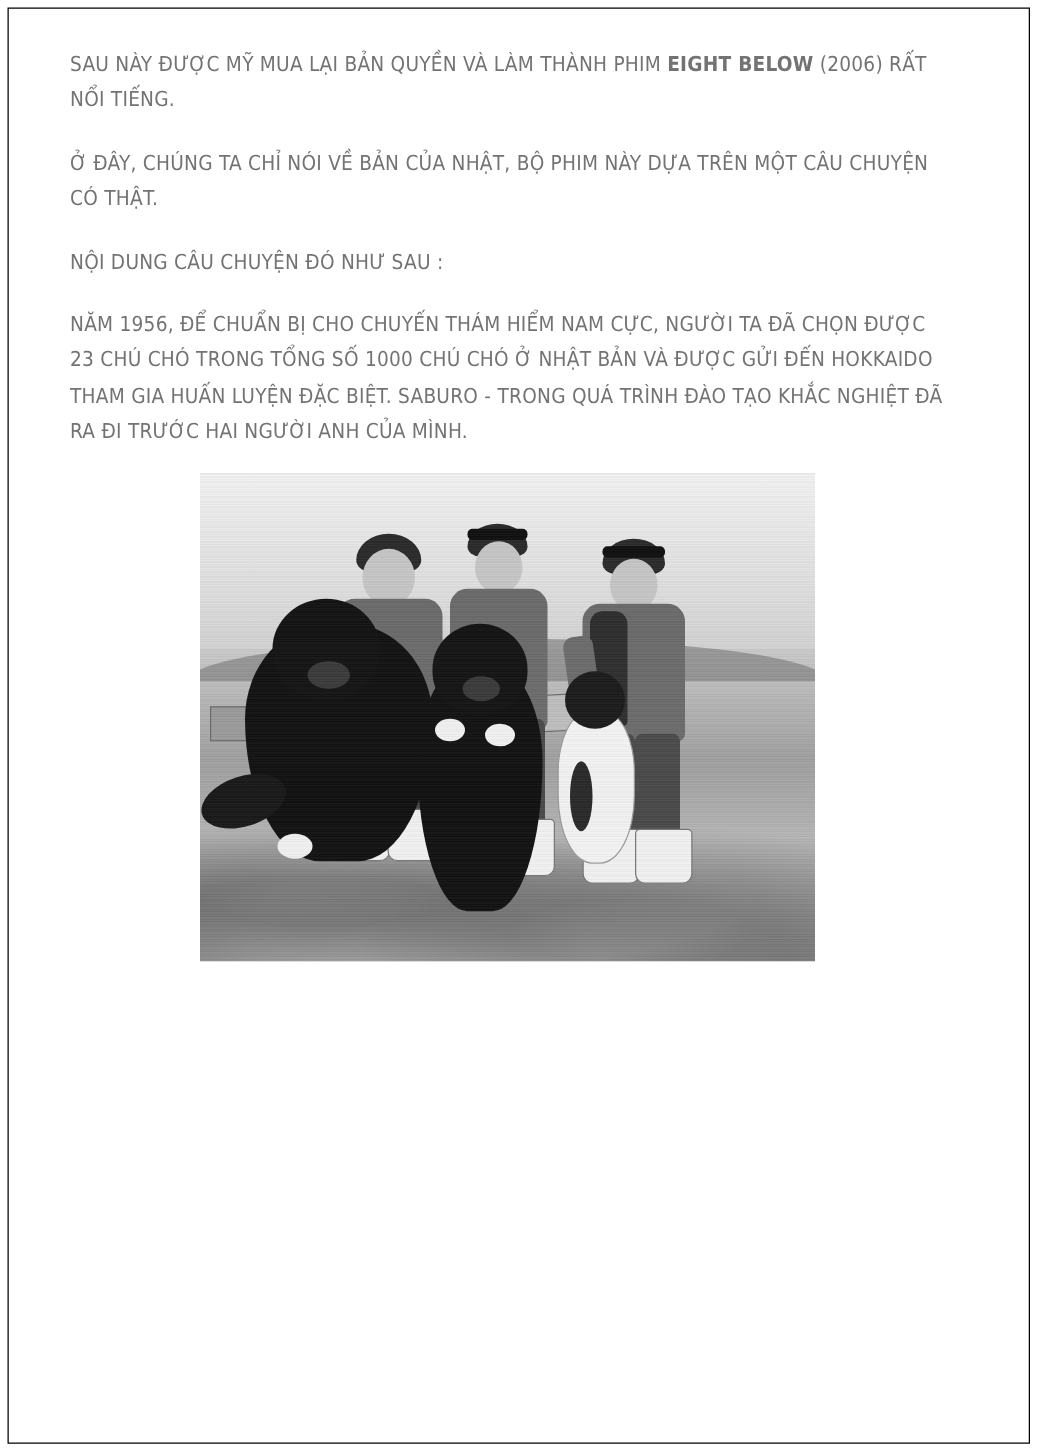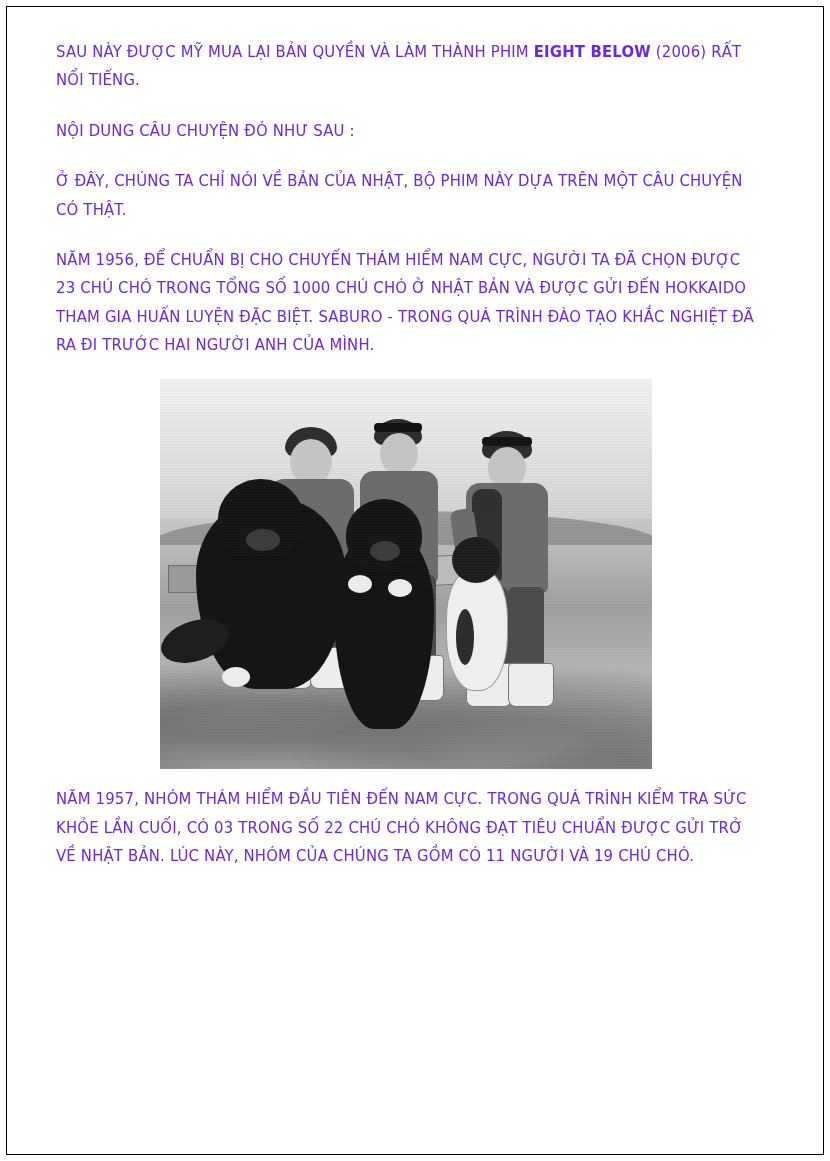--- a/index.html
+++ b/index.html
@@ -32,21 +32,21 @@
     position: absolute;
     left: 56px;
     top: 38px;
     width: 700px;
   }
   p.para {
     margin: 0 0 22px 0;
     font-size: 16.5px;
     line-height: 1.72;
     letter-spacing: 0.2px;
-    color: #6d28d9;
+    color: #737373;
     font-family: "DejaVu Sans", sans-serif;
     text-transform: uppercase;
     font-stretch: condensed;
   }
   p.para.tight {
     margin-bottom: 20px;
   }
   .bold {
     font-weight: bold;
   }
@@ -207,23 +207,23 @@
 </head>
 <body>
 
 <div class="page">
   <div class="page-border"></div>
 
   <div class="content">
 
     <p class="para"><span>SAU NÀY ĐƯỢC MỸ MUA LẠI BẢN QUYỀN VÀ LÀM THÀNH PHIM </span><span class="bold">EIGHT BELOW</span><span> (2006) RẤT NỔI TIẾNG.</span></p>
 
+    <p class="para"><span>Ở ĐÂY, CHÚNG TA CHỈ NÓI VỀ BẢN CỦA NHẬT, BỘ PHIM NÀY DỰA TRÊN MỘT CÂU CHUYỆN CÓ THẬT.</span></p>
+
     <p class="para"><span>NỘI DUNG CÂU CHUYỆN ĐÓ NHƯ SAU :</span></p>
-
-    <p class="para"><span>Ở ĐÂY, CHÚNG TA CHỈ NÓI VỀ BẢN CỦA NHẬT, BỘ PHIM NÀY DỰA TRÊN MỘT CÂU CHUYỆN CÓ THẬT.</span></p>
 
 
     <p class="para tight"><span>NĂM 1956, ĐỂ CHUẨN BỊ CHO CHUYẾN THÁM HIỂM NAM CỰC, NGƯỜI TA ĐÃ CHỌN ĐƯỢC 23 CHÚ CHÓ TRONG TỔNG SỐ 1000 CHÚ CHÓ Ở NHẬT BẢN VÀ ĐƯỢC GỬI ĐẾN HOKKAIDO THAM GIA HUẤN LUYỆN ĐẶC BIỆT. SABURO - TRONG QUÁ TRÌNH ĐÀO TẠO KHẮC NGHIỆT ĐÃ RA ĐI TRƯỚC HAI NGƯỜI ANH CỦA MÌNH.</span></p>
 
     <div class="photo-wrap">
       <div class="photo">
         <div class="sky"></div>
         <div class="ground"></div>
         <div class="ridge"></div>
         <div class="box-left"></div>
@@ -283,17 +283,16 @@
         <div>
           <div class="pup-body" style="left:286px; top:190px; width:60px; height:120px;"></div>
           <div class="pup-head" style="left:292px; top:158px; width:48px; height:46px;"></div>
           <div class="pup-patch" style="left:296px; top:230px; width:18px; height:56px;"></div>
         </div>
 
         <div class="grain"></div>
       </div>
     </div>
 
-    <p class="para"><span>NĂM 1957, NHÓM THÁM HIỂM ĐẦU TIÊN ĐẾN NAM CỰC. TRONG QUÁ TRÌNH KIỂM TRA SỨC KHỎE LẦN CUỐI, CÓ 03 TRONG SỐ 22 CHÚ CHÓ KHÔNG ĐẠT TIÊU CHUẨN ĐƯỢC GỬI TRỞ VỀ NHẬT BẢN.  LÚC NÀY, NHÓM CỦA CHÚNG TA GỒM CÓ 11 NGƯỜI VÀ 19 CHÚ CHÓ.</span></p>
 
 
   </div>
 </div>
 
 </body></html>

